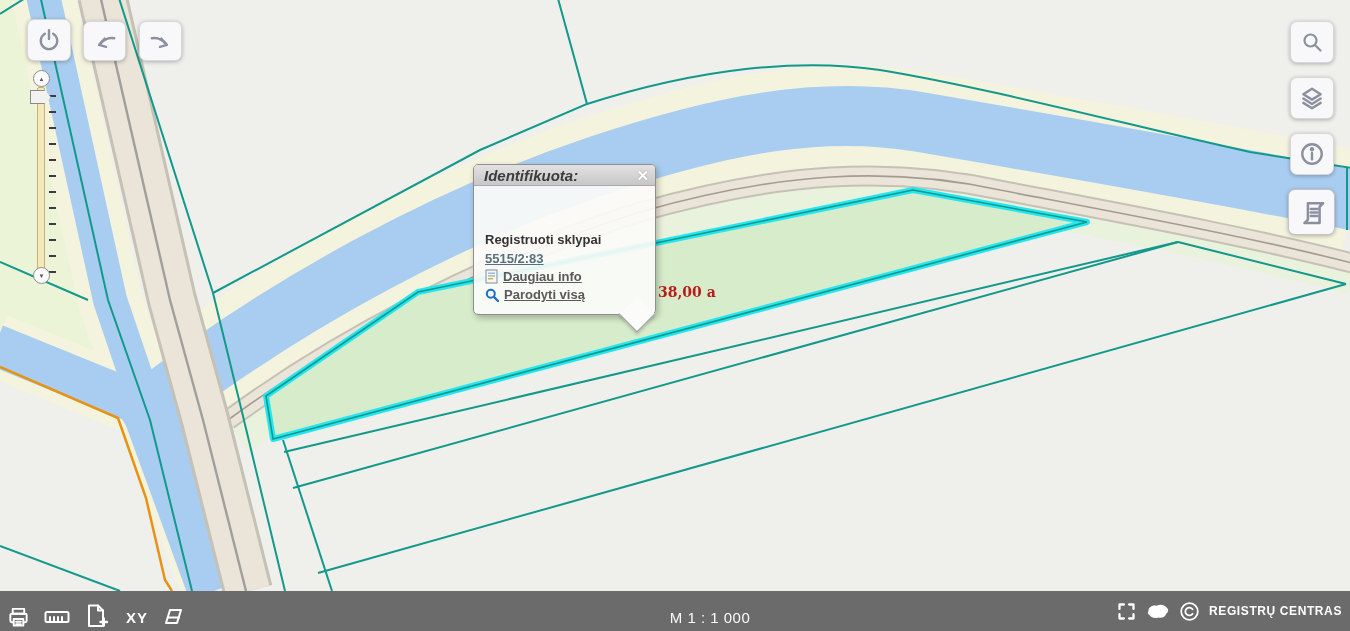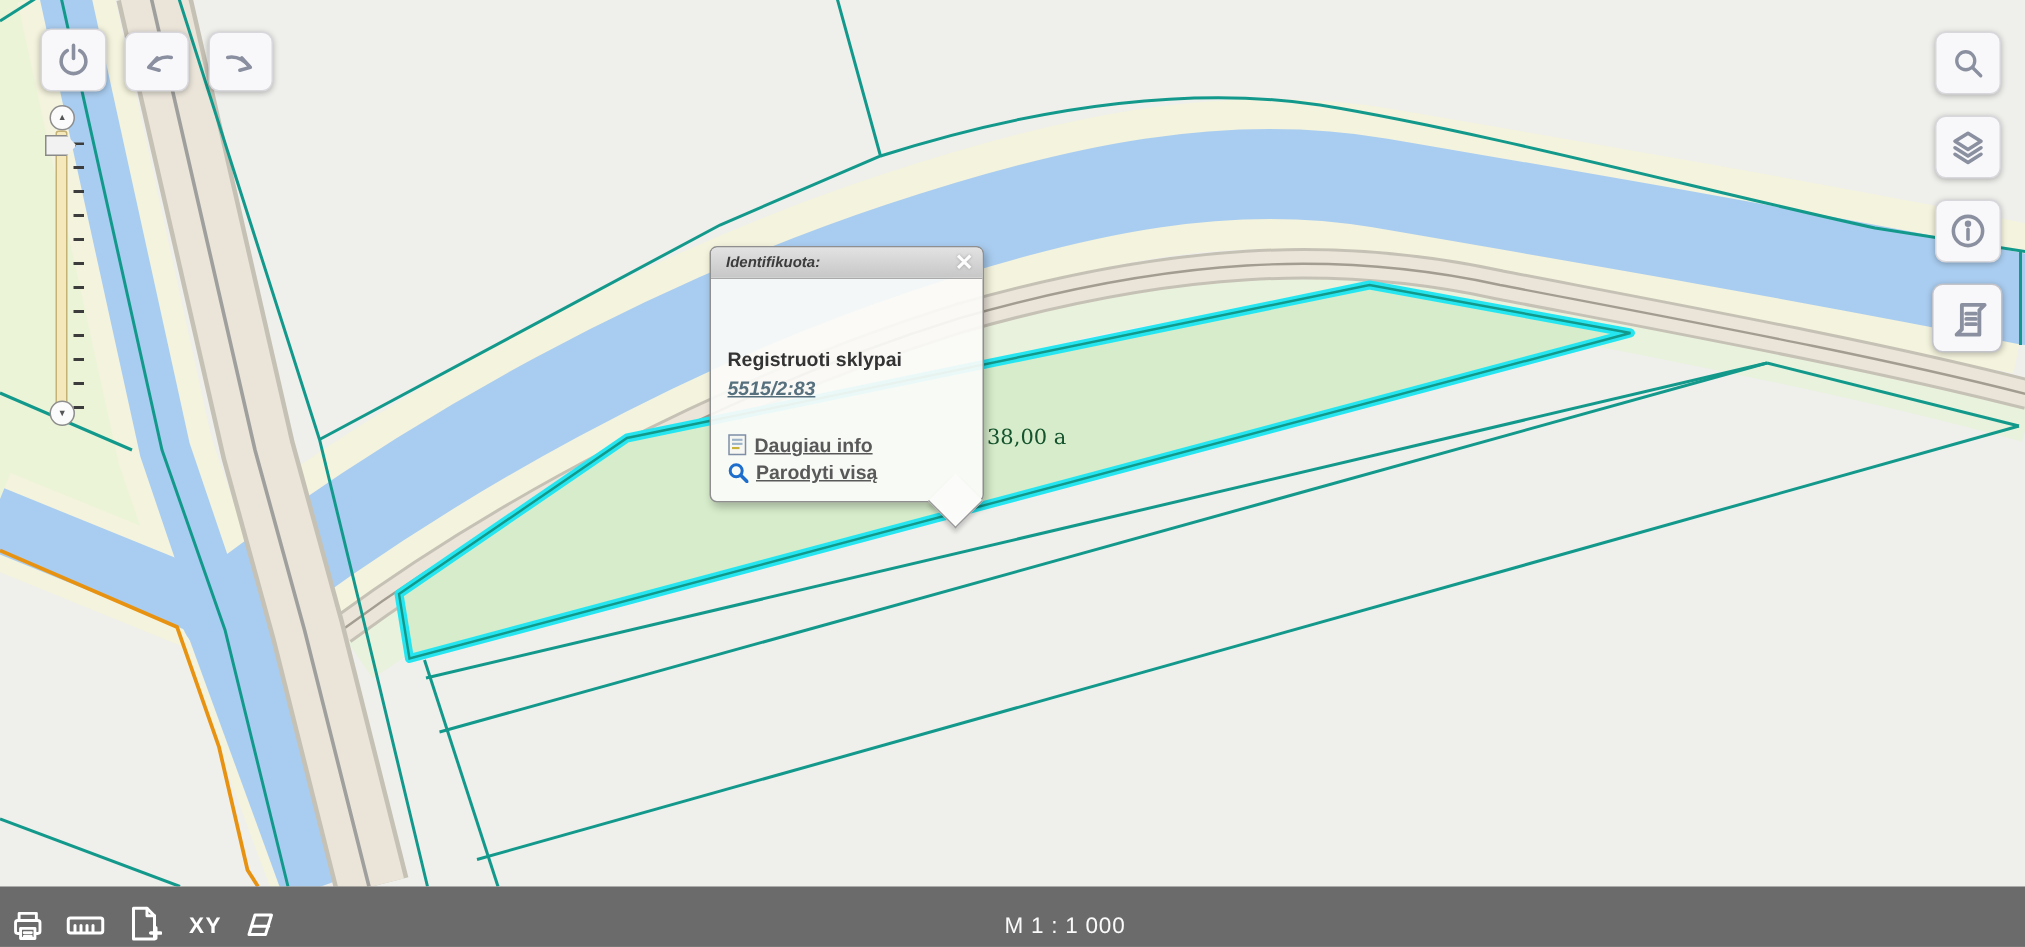--- a/index.html
+++ b/index.html
@@ -27,35 +27,35 @@
            border:1px solid #8a8a8a;clip-path:polygon(0 0,68% 0,100% 50%,68% 100%,0 100%);
            cursor:grab;box-sizing:border-box;}
 
   
   .popup{position:absolute;left:473px;top:164px;width:181px;
          background:rgba(251,251,249,.92);border:1px solid #8f8f8f;border-radius:5px;
          box-shadow:2px 3px 6px rgba(0,0,0,.25);font-size:13px;}
   .popup-head{height:20px;background:linear-gradient(#e2e2e2,#c7c7c7);
               border-bottom:1px solid #aaa;border-radius:4px 4px 0 0;
               display:flex;align-items:center;padding:0 6px 0 10px;}
-  .popup-title{font-weight:bold;font-style:italic;color:#3c3c3c;font-size:10px;flex:1;}
+  .popup-title{font-weight:bold;font-style:italic;color:#3c3c3c;font-size:15px;flex:1;}
   .popup-close{color:#fdfdfd;font-weight:bold;font-size:15px;line-height:1;cursor:pointer;
                text-shadow:0 0 2px rgba(0,0,0,.25);}
   .popup-body{padding:12px 10px 12px 11px;}
   .popup-layer{font-weight:bold;color:#333;margin-bottom:4px;margin-top:34px;}
-  .popup-code{font-weight:bold;font-style:italic;color:#56707e;text-decoration:underline;
-              display:inline-block;margin-bottom:20px;cursor:pointer;}
+  .popup-code{font-weight:bold;color:#56707e;text-decoration:underline;
+              display:inline-block;margin-bottom:0;cursor:pointer;}
   .popup-link-row{display:flex;align-items:center;gap:5px;margin-top:3px;}
   .popup-link{font-weight:bold;color:#595959;text-decoration:underline;cursor:pointer;}
   .pointer-diamond{position:absolute;bottom:-13px;right:5px;width:25px;height:25px;
                    background:#fbfbf9;border-right:1px solid #999;border-bottom:1px solid #999;
                    transform:rotate(45deg);box-shadow:2px 2px 3px rgba(0,0,0,.18);}
 
   
-  .area-label{position:absolute;left:658px;top:284px;color:#14532d;font-weight:normal;
+  .area-label{position:absolute;left:658px;top:284px;color:#b91c1c;font-weight:bold;
               font-family:"DejaVu Serif","Liberation Serif",serif;font-size:14px;}
 
   
   .bbar{position:absolute;left:0;top:591px;width:1350px;height:52px;background:#6b6b6b;
         display:flex;align-items:center;color:#fff;}
   .bbar .ico{margin-left:14px;display:flex;align-items:center;cursor:pointer;}
   .bbar svg{stroke:#fff;fill:none;stroke-width:2;stroke-linecap:round;stroke-linejoin:round;}
   .xy-label{font-weight:bold;font-size:15px;letter-spacing:1px;margin-left:18px;cursor:pointer;}
   .scale{position:absolute;left:0;width:1420px;text-align:center;font-size:15px;color:#fafafa;
          letter-spacing:.5px;}
@@ -227,15 +227,29 @@
     <div class="xy-label">XY</div>
     <div class="ico">
       <svg width="24" height="20" viewBox="0 0 24 20">
         <path d="M8 3 L19 3 L15 16 L4 16 Z"></path>
           <path d="M6 10.5 L17 10.5"></path>
       </svg>
     </div>
 
     <div class="scale">M 1 : 1 000</div>
 
+    <div class="brand-cluster">
+      <svg width="21" height="21" viewBox="0 0 24 24">
+        <path d="M4 9 L4 4 L9 4 M15 4 L20 4 L20 9 M20 15 L20 20 L15 20 M9 20 L4 20 L4 15" stroke-width="2.6"></path>
+        <path d="M4 4 L8.5 8.5 M20 4 L15.5 8.5 M20 20 L15.5 15.5 M4 20 L8.5 15.5" stroke-width="0"></path>
+      </svg>
+      <svg width="24" height="17" viewBox="0 0 24 17">
+        <path d="M2.5 8 C2 4.5 6.5 1.5 10.5 2.8 C14 1 18.5 1.8 20.5 4.5 C23 6 22.5 9.5 20 11 C19.5 13.5 16 15.5 12.5 14.5 C9 16 5 14.5 3.5 12 C1.5 11 1.5 9.5 2.5 8 Z" fill="#fff" stroke="none"></path>
+      </svg>
+      <svg width="21" height="21" viewBox="0 0 24 24">
+        <circle cx="12" cy="12" r="9.5"></circle>
+        <path d="M15.5 9.5 A4.5 4.5 0 1 0 15.5 14.5"></path>
+      </svg>
+      <span class="brand-text">REGISTRŲ CENTRAS</span>
+    </div>
   </div>
 
 </div>
 
 </body></html>

